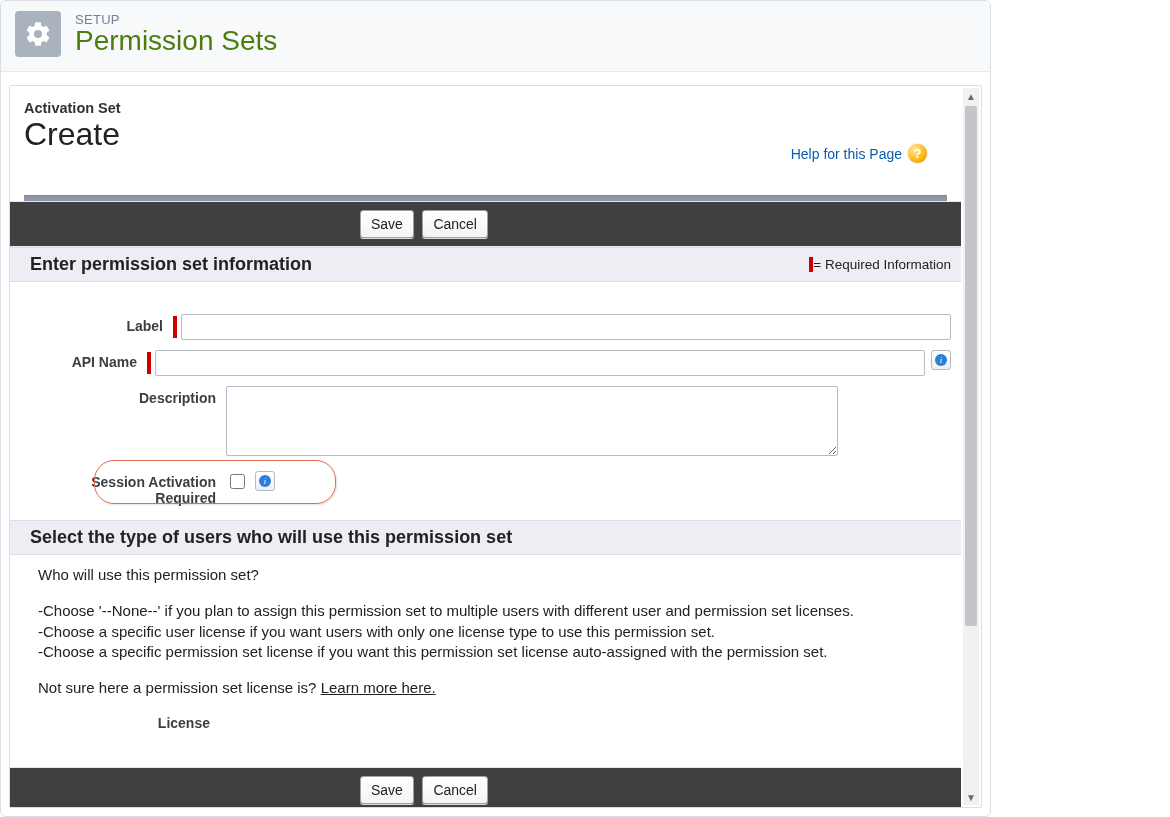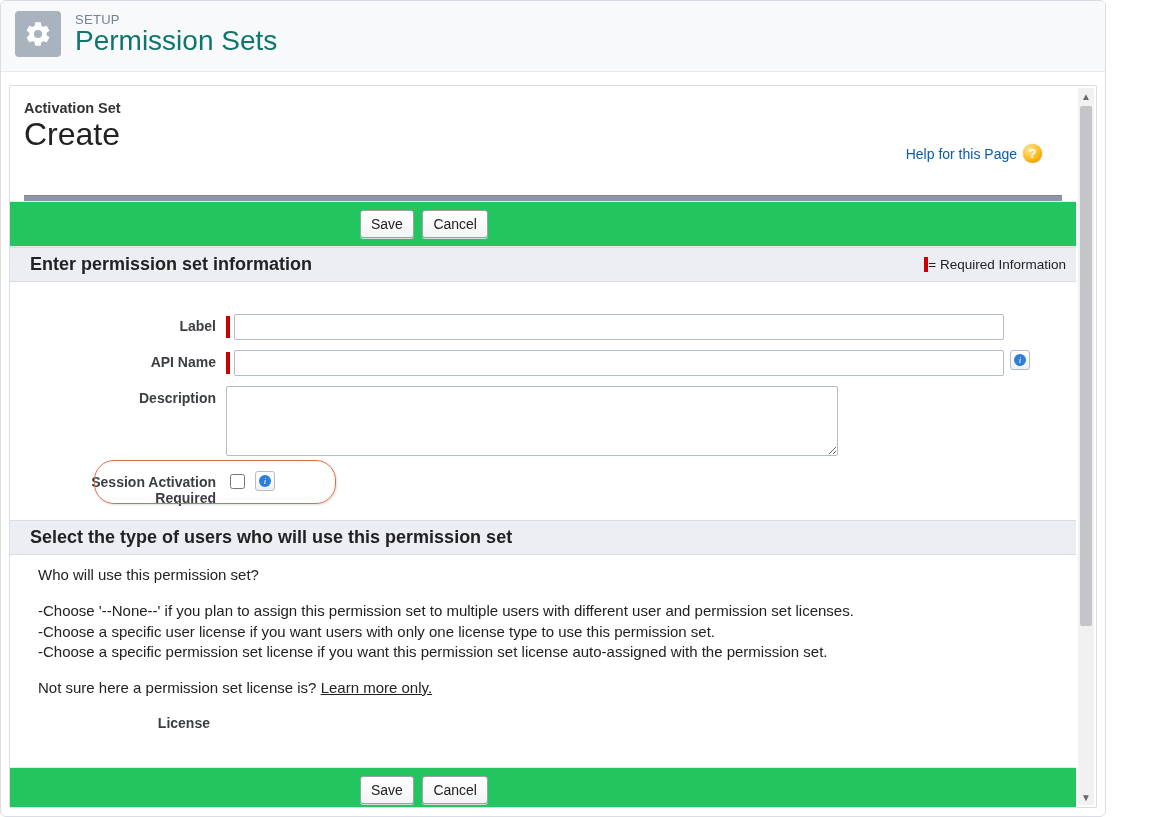--- a/index.html
+++ b/index.html
@@ -1,18 +1,18 @@
 <!DOCTYPE html>
 <html><head>
 <meta charset="utf-8">
 <style>
   * { box-sizing: border-box; }
   html, body { margin: 0; padding: 0; font-family: Arial, Helvetica, sans-serif; background: #fff; }
   .outer-frame {
-    width: 1106px;
+    width: 991px;
     height: 817px;
     border: 1px solid #d8dde6;
     border-radius: 6px;
     background: #fff;
     position: relative;
     overflow: hidden;
   }
   .header-band {
     background: #f7f9fb;
     padding: 10px 14px 14px 14px;
@@ -23,21 +23,21 @@
   }
   .gear-tile {
     width: 46px; height: 46px;
     background: #a8b3bd;
     border-radius: 4px;
     display: flex;
     align-items: center;
     justify-content: center;
   }
   .header-texts .setup-label { color: #758294; font-size: 13px; letter-spacing: .3px; }
-  .header-texts .page-title { color: #0f766e; font-size: 28px; font-weight: 400; margin-top: -2px; text-align: center; }
+  .header-texts .page-title { color: #4d7c0f; font-size: 28px; font-weight: 400; margin-top: -2px; text-align: center; }
   .content-shell {
     position: absolute;
     top: 84px; left: 8px; right: 8px; bottom: 8px;
     border: 1px solid #d8dde6;
     border-radius: 2px;
     background: #fff;
   }
   .scroll-area {
     position: absolute;
     top: 0; left: 0; right: 20px; bottom: 0;
@@ -76,21 +76,21 @@
     width: 19px; height: 19px; border-radius: 50%;
     background: radial-gradient(circle at 35% 30%, #ffe69a 0%, #ffb918 55%, #d88b00 100%);
     display: flex; align-items: center; justify-content: center;
     color: #fff; font-weight: bold; font-size: 13px;
     box-shadow: 0 0 1px #b57600;
   }
 
   .gray-bar { height: 6px; background: #8e95a5; margin-top: 42px; border-top: 1px solid #7e8493; }
 
   .button-row {
-    background: #22c55e;
+    background: #404040;
     border-top: 1px solid #e6e8eb;
     border-bottom: 1px solid #e6e8eb;
     padding: 8px 0;
     text-align: left;
     padding-left: 350px;
   }
   .button-row-bottom { border-top: 1px solid #e6e8eb; margin-top: 24px; }
   .sf-btn {
     background: linear-gradient(#ffffff, #f3f4f5);
     border: 1px solid #9aa1ab;
@@ -258,21 +258,21 @@
       </div>
 
       <div class="explain-block">
         <p>Who will use this permission set?</p>
         <ul>
           <li>Choose '--None--' if you plan to assign this permission set to multiple users with different user and permission set licenses.</li>
           <li>Choose a specific user license if you want users with only one license type to use this permission set.</li>
           <li>Choose a specific permission set license if you want this permission set license auto-assigned with the permission set.</li>
         </ul>
         <p>
-          <span>Not sure here a permission set license is? </span><a href="#" class="learn-more">Learn more only.</a>
+          <span>Not sure here a permission set license is? </span><a href="#" class="learn-more">Learn more here.</a>
         </p>
         <div class="license-row">
           <label>License</label>
         </div>
       </div>
 
       <div class="button-row button-row-bottom">
         <button class="sf-btn">Save</button>
         <button class="sf-btn">Cancel</button>
       </div>

